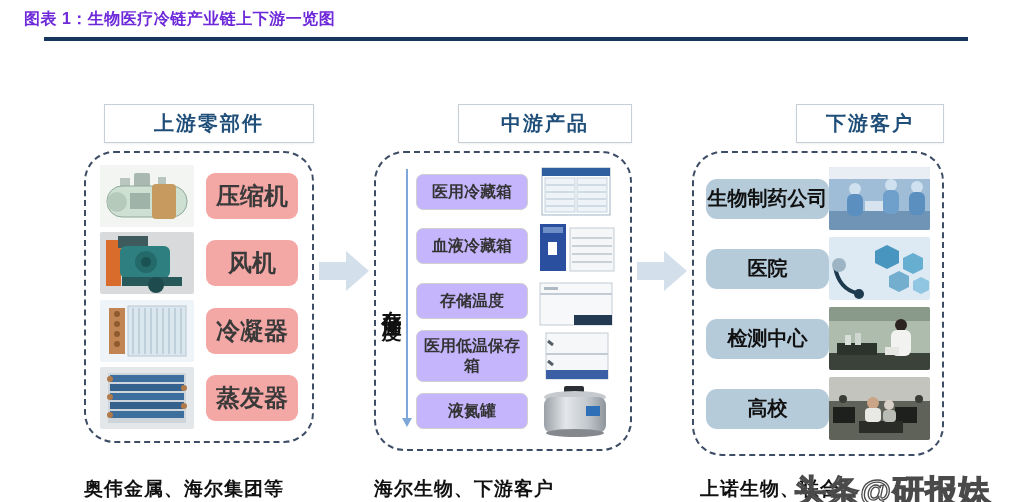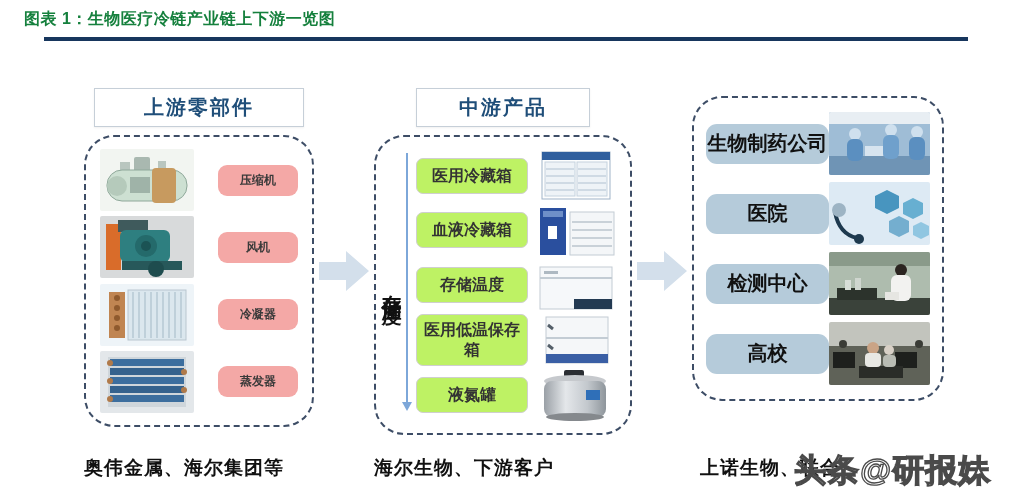--- a/index.html
+++ b/index.html
@@ -2,63 +2,63 @@
 <html><head>
 <meta charset="utf-8">
 <style>
   html,body{margin:0;padding:0;background:#ffffff;}
   body{width:1010px;height:502px;overflow:hidden;
        font-family:"Liberation Sans","DejaVu Sans",sans-serif;color:#1a1a1a;}
   .page{position:relative;width:1010px;height:502px;background:#fff;}
 
   
   .titlebar{padding:9px 22px 0 24px;}
-  .fig-title{font-size:16px;font-weight:bold;color:#15803d;letter-spacing:.5px;}
+  .fig-title{font-size:16px;font-weight:bold;color:#6d28d9;letter-spacing:.5px;}
   .title-rule{height:4px;background:#17365D;margin:7px 20px 0 20px;}
 
   
   .diagram{display:flex;align-items:flex-start;padding:47px 0 0 84px;}
-  .col{display:flex;flex-direction:column;align-items:center;}
+  .col{display:flex;flex-direction:column;align-items:flex-end;margin-top:16px;}
   .header-box{background:#fff;border:1px solid #c6cfd8;box-shadow:0 1px 2px rgba(0,0,0,.06);
       color:#1F4E79;font-weight:bold;font-size:20px;padding:5px 0;text-align:center;
       letter-spacing:2px;}
   .hb-up{width:208px;}
   .hb-mid{width:172px;}
   .hb-down{width:146px;}
   .dashed{border:2px dashed #3d4d66;border-radius:30px;margin-top:8px;box-sizing:border-box;}
 
   
   .arrow-zone{width:60px;display:flex;justify-content:center;}
   .flow-arrow{width:50px;height:50px;margin-top:158px;background:#d3dfeb;
       clip-path:polygon(0 32%,54% 32%,54% 10%,100% 50%,54% 90%,54% 68%,0 68%);}
 
   
   .col-up .dashed{width:230px;height:292px;padding:12px 14px;display:flex;
       flex-direction:column;justify-content:space-between;}
   .up-row{display:flex;align-items:center;justify-content:space-between;}
   .photo{display:block;overflow:hidden;border-radius:2px;}
   .up-photo{width:94px;height:62px;}
-  .label-pink{width:80px;padding:7px 0;background:#F4A8A6;border-radius:9px;
-      text-align:center;font-size:12px;font-weight:600;color:#3a3a3a;}
+  .label-pink{width:92px;padding:7px 0;background:#F4A8A6;border-radius:9px;
+      text-align:center;font-size:24px;font-weight:600;color:#3a3a3a;}
 
   
   .col-mid .dashed{width:258px;height:300px;padding:12px 12px 12px 6px;}
   .mid-body{display:flex;height:100%;}
   .axis{display:flex;align-items:center;}
   .axis-text{writing-mode:vertical-rl;text-orientation:upright;font-size:20px;
       font-weight:bold;color:#111;letter-spacing:3px;line-height:1;}
   .axis-line{position:relative;width:2px;background:#7da7d9;height:92%;margin:4px 8px 0 4px;
       align-self:flex-start;}
   .axis-line::after{content:"";position:absolute;left:-4px;bottom:-8px;width:0;height:0;
       border-left:5px solid transparent;border-right:5px solid transparent;
       border-top:9px solid #7da7d9;}
   .mid-rows{flex:1;display:flex;flex-direction:column;justify-content:space-between;}
   .mid-row{display:flex;align-items:center;}
   .label-gray{flex:0 0 106px;min-height:24px;display:flex;align-items:center;justify-content:center;
-      background:#bef264;border:1px solid #cfcfcf;border-radius:7px;padding:5px 2px;
+      background:#c4b5fd;border:1px solid #cfcfcf;border-radius:7px;padding:5px 2px;
       font-size:16px;font-weight:600;color:#333;text-align:center;line-height:1.25;}
   .mid-photo{width:84px;height:53px;margin-left:auto;}
 
   
   .col-down .dashed{width:252px;height:305px;padding:14px 12px;display:flex;
       flex-direction:column;justify-content:space-between;}
   .down-row{display:flex;align-items:center;justify-content:space-between;}
   .label-blue{width:124px;min-height:28px;display:flex;align-items:center;justify-content:center;
       background:#B5CBDA;border-radius:11px;padding:6px 0;font-size:20px;font-weight:bold;
       color:#111;text-align:center;line-height:1.25;}
@@ -255,20 +255,21 @@
           </div>
         </div>
       </div>
     </section>
 
     <div class="arrow-zone">
       <div class="flow-arrow"></div>
     </div>
 
     <section class="col col-down">
+      <div class="header-box hb-down">下游客户</div>
       <div class="dashed">
 
         <div class="down-row">
           <span class="label-blue">生物制药公司</span>
           <span class="photo down-photo">
             <svg width="102" height="63" viewBox="0 0 102 63">
               <rect width="102" height="63" fill="#9fbdd6"></rect>
               <rect width="102" height="12" fill="#e8eef3"></rect>
               <rect y="44" width="102" height="19" fill="#6f94b5"></rect>
               <circle cx="26" cy="22" r="6" fill="#cfe0ee"></circle>

